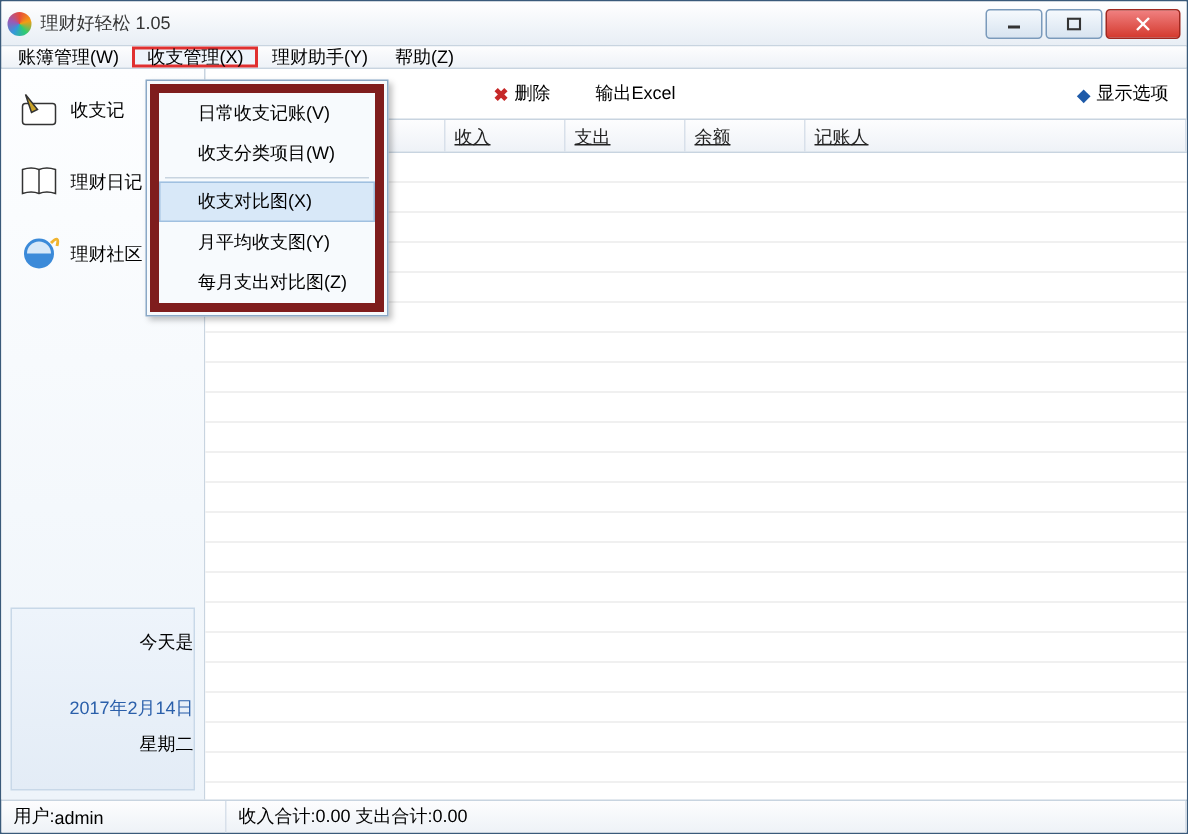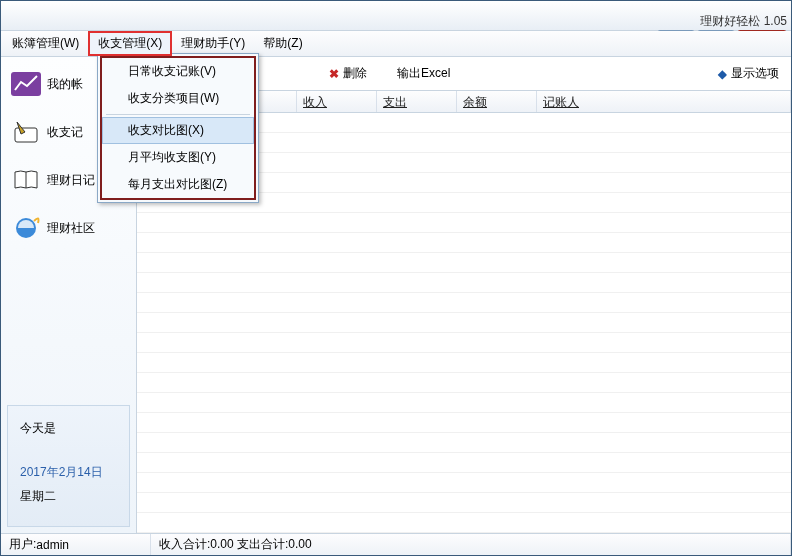--- a/index.html
+++ b/index.html
@@ -1,44 +1,44 @@
 <!DOCTYPE html>
 <html><head>
 <meta charset="utf-8">
 <style>
 * { margin: 0; padding: 0; box-sizing: border-box; font-family: "Microsoft YaHei", SimSun, sans-serif; font-size: 12px; }
 body { background: #5a7fa8; width: 792px; height: 556px; overflow: hidden; }
 
 .window { width: 792px; height: 556px; background: #fff; display: flex; flex-direction: column; border: 1px solid #3a5a7a; }
 
-.titlebar { height: 30px; background: linear-gradient(#ffffff, #e8eef5); display: flex; align-items: flex-end; padding: 12px 4px; border-bottom: 1px solid #c8d4e0; flex-direction: column; }
+.titlebar { height: 30px; background: linear-gradient(#ffffff, #e8eef5); display: flex; align-items: center; padding: 0 4px; border-bottom: 1px solid #c8d4e0; }
 .titlebar .app-icon { width: 16px; height: 16px; border-radius: 50%; background: conic-gradient(#e74c3c, #f39c12, #2ecc71, #3498db, #9b59b6, #e74c3c); margin-right: 6px; }
 .titlebar .title { flex: 1; color: #333; }
 .winbtns { display: flex; gap: 2px; }
 .winbtn { width: 38px; height: 20px; border: 1px solid #7a9abb; border-radius: 3px; background: linear-gradient(#f5f9fd, #d8e4f0); display: flex; align-items: center; justify-content: center; cursor: pointer; }
 .winbtn.close { background: linear-gradient(#f08080, #d43a2e); border-color: #a02820; color: #fff; width: 50px; }
 .winbtn svg { width: 12px; height: 10px; }
 
-.menubar { height: 26px; background: linear-gradient(#fdfdfe, #eef2f7); border-bottom: 1px solid #c8d4e0; display: flex; align-items: stretch; padding-left: 2px; position: relative; }
+.menubar { height: 15px; background: linear-gradient(#fdfdfe, #eef2f7); border-bottom: 1px solid #c8d4e0; display: flex; align-items: stretch; padding-left: 2px; position: relative; }
 .menuitem { padding: 0 8px; display: flex; align-items: center; cursor: pointer; border: 1px solid transparent; }
 .menuitem.open { background: #eef4fb; border: 1px solid #8aa8c6; border-bottom: 1px solid #eef4fb; position: relative; z-index: 11; }
 .redbox { border: 2px solid #e03030 !important; }
 
 .dropdown { position: absolute; top: 22px; left: 96px; width: 162px; background: #f7fafd; border: 1px solid #8aa8c6; box-shadow: 2px 2px 4px rgba(0,0,0,.25); z-index: 10; padding: 2px; }
-.dropdown .ddwrap { border: 2px solid #7f1d1d; }
+.dropdown .ddwrap { border: 6px solid #7f1d1d; }
 .dditem { padding: 5px 18px 5px 26px; cursor: pointer; }
 .dditem.hover { background: #d8e8f8; border: 1px solid #a0c0e0; padding: 4px 17px 4px 25px; }
 .ddsep { height: 1px; background: #c8d4e0; margin: 2px 4px; }
 
 .body { flex: 1; display: flex; background: #fff; min-height: 0; }
 
 .sidebar { width: 136px; background: linear-gradient(#fdfeff, #eef4fa); border-right: 1px solid #c8d4e0; padding: 6px 6px; display: flex; flex-direction: column; gap: 6px; }
 .sideitem { display: flex; align-items: center; gap: 6px; padding: 8px 4px; cursor: pointer; }
 .sideicon { width: 30px; height: 26px; display: flex; align-items: center; justify-content: center; }
-.datebox { margin-top: auto; text-align: left; padding: 10px 12px 18px; line-height: 2; background: linear-gradient(#eef4fb, #e3ecf6); border: 1px solid #c8d8e8; }
+.datebox { margin-top: auto; text-align: right; padding: 10px 0 18px; line-height: 2; background: linear-gradient(#eef4fb, #e3ecf6); border: 1px solid #c8d8e8; }
 .datebox .date { color: #2a5faa; margin-top: 20px; }
 
 .main { flex: 1; display: flex; flex-direction: column; min-width: 0; }
 .toolbar { height: 34px; display: flex; align-items: center; padding: 0 12px; gap: 30px; border-bottom: 1px solid #c8d4e0; }
 .tbtn { display: flex; align-items: center; gap: 4px; cursor: pointer; }
 .tspace { flex: 1; }
 .tbl-head { height: 22px; display: flex; background: linear-gradient(#fdfdfe, #eef2f7); border-bottom: 1px solid #c8d4e0; }
 .th { border-right: 1px solid #d8e0ea; padding: 3px 6px; color: #222; text-decoration: underline; }
 .tbl-body { flex: 1; background: #fff; overflow: hidden; background-image: repeating-linear-gradient(#fff, #fff 19px, #f0f0f0 19px, #f0f0f0 20px); }
 
@@ -89,29 +89,20 @@
         <div class="ddsep"></div>
         <div class="dditem hover">收支对比图(X)</div>
         <div class="dditem">月平均收支图(Y)</div>
         <div class="dditem">每月支出对比图(Z)</div>
       </div>
     </div>
   </div>
 
   <div class="body">
     <div class="sidebar">
-      <div class="sideitem">
-        <span class="sideicon">
-            <svg width="30" height="24" viewBox="0 0 30 24">
-              <rect x="0" y="0" width="30" height="24" rx="3" fill="#7b3fa0"></rect>
-              <polyline points="4,18 10,10 16,14 26,4" fill="none" stroke="#fff" stroke-width="2"></polyline>
-            </svg>
-          </span>
-        <span>我的帐</span>
-      </div>
       <div class="sideitem">
         <span class="sideicon">
             <svg width="30" height="24" viewBox="0 0 30 24">
               <rect x="4" y="8" width="22" height="14" rx="2" fill="#fff" stroke="#333"></rect>
               <path d="M6 2 L14 12 L10 14 Z" fill="#c9a227" stroke="#333"></path>
             </svg>
           </span>
         <span>收支记</span>
       </div>
       <div class="sideitem">

